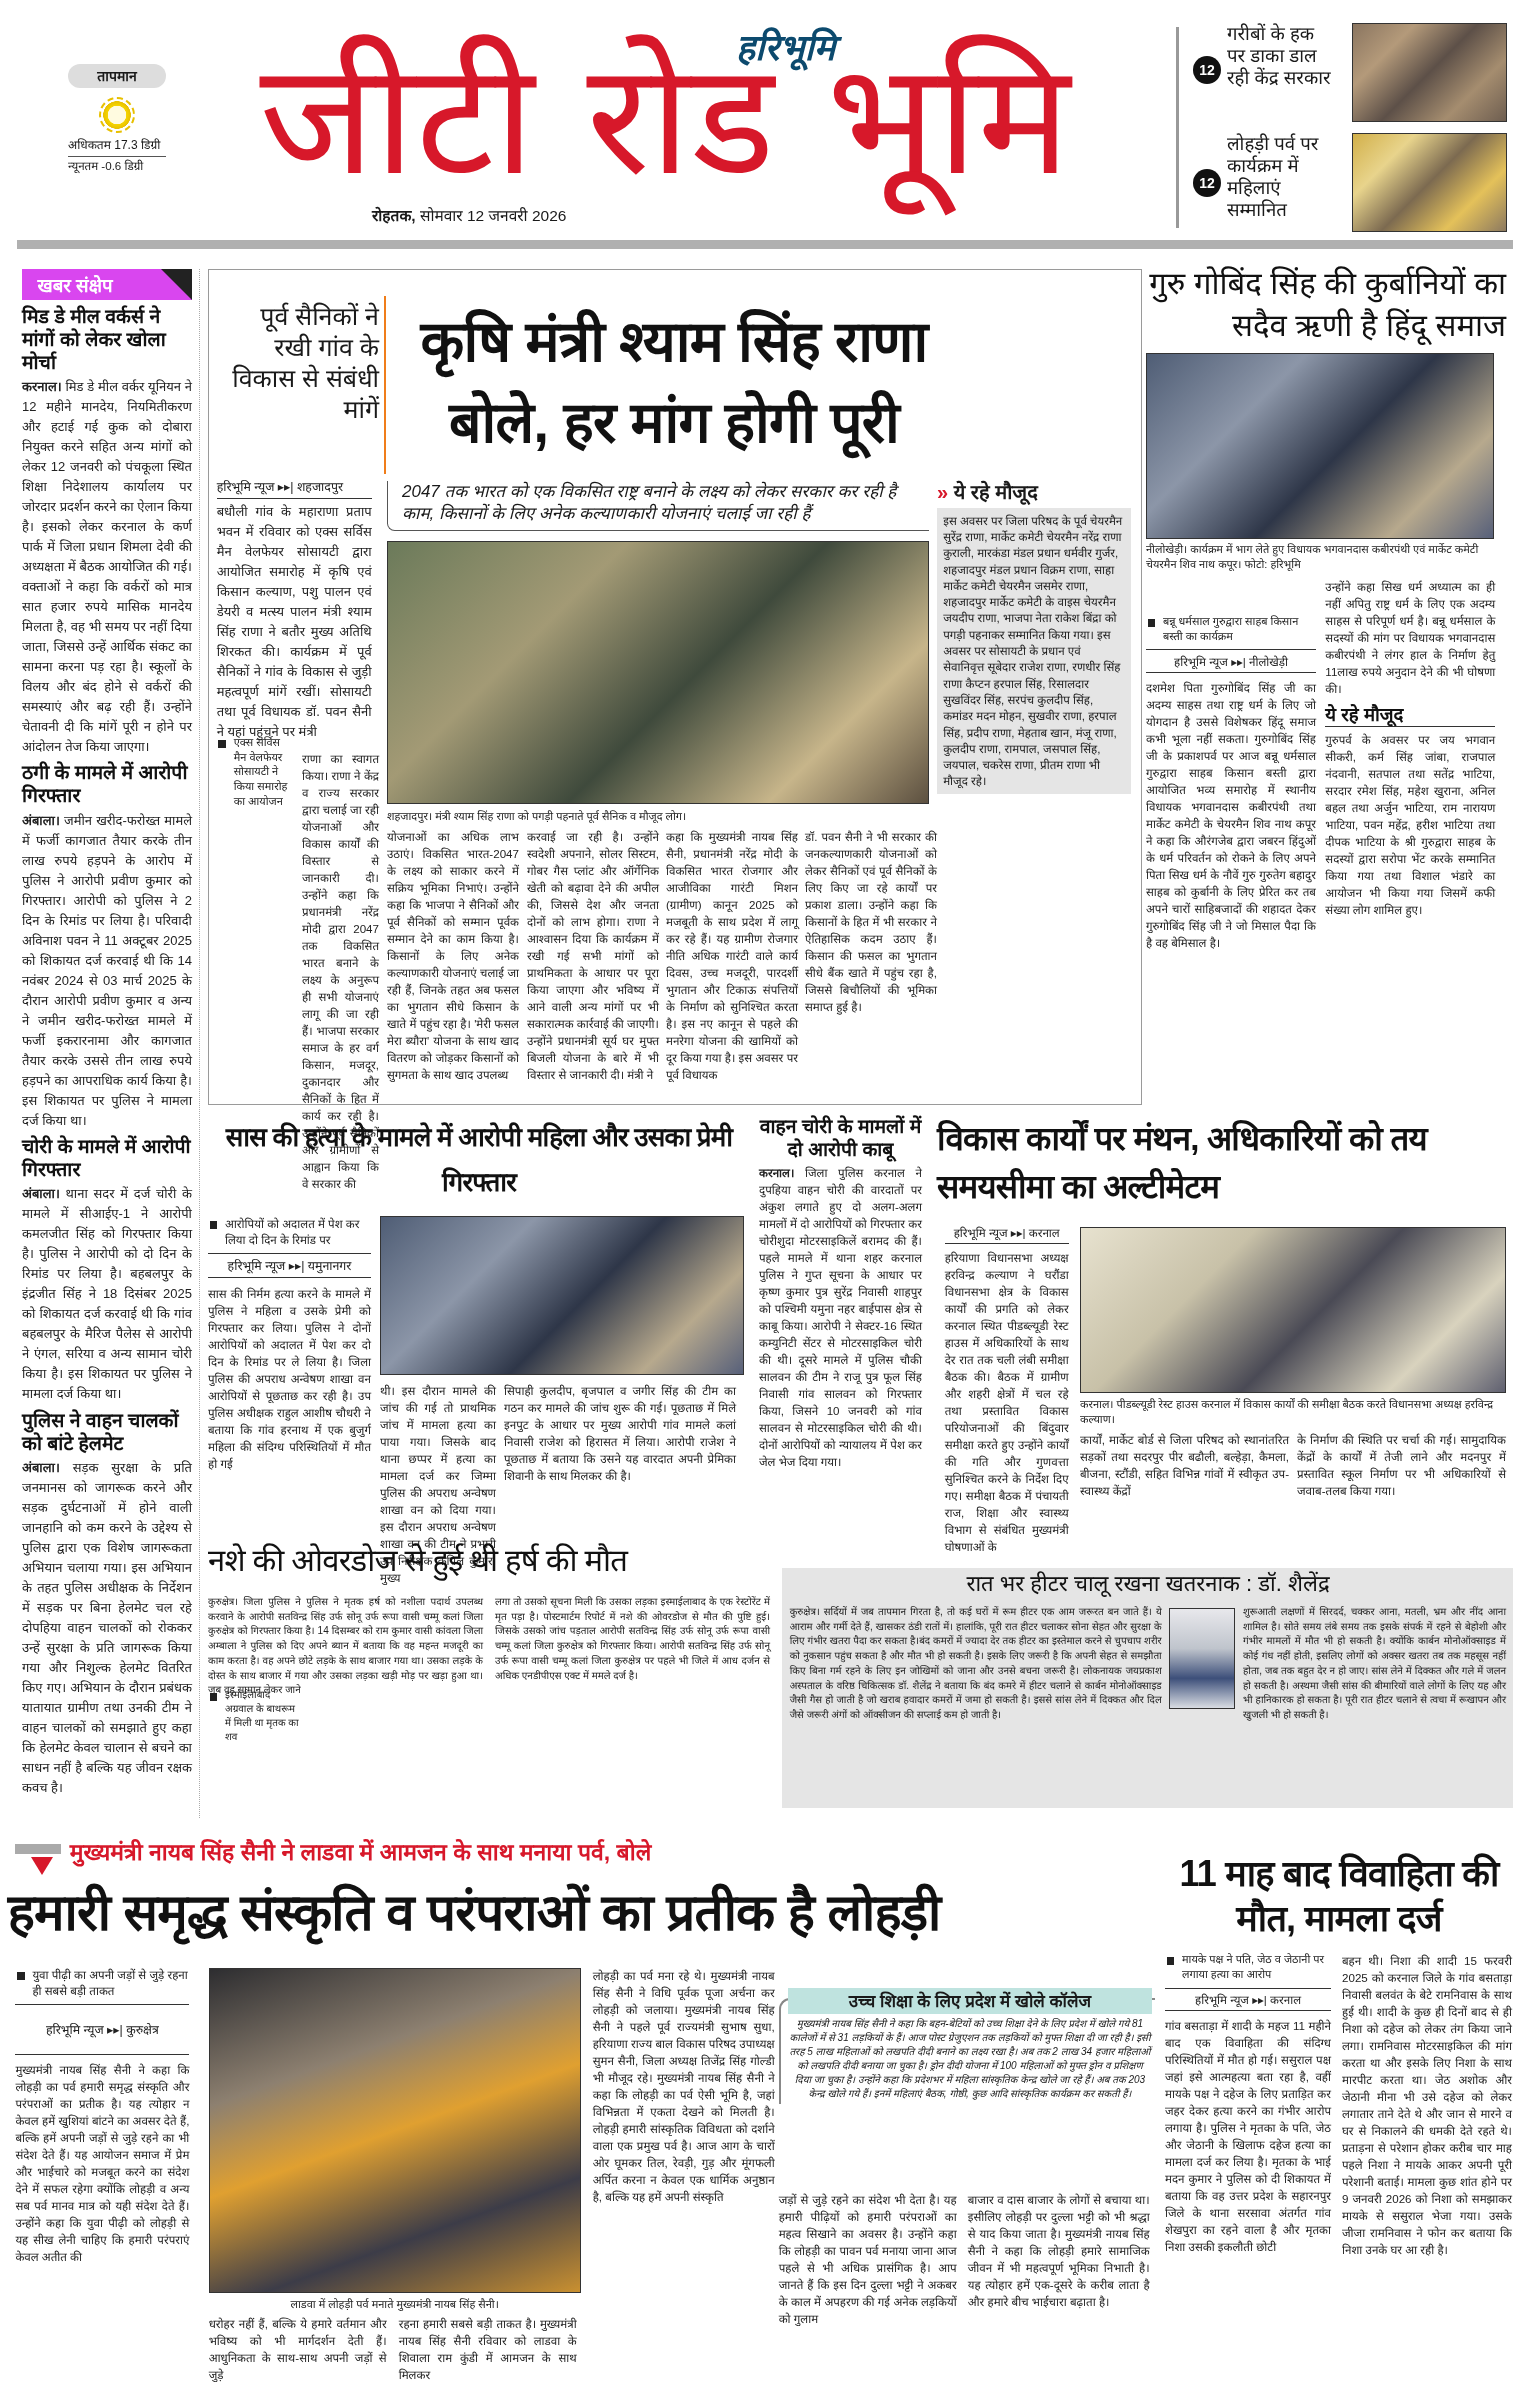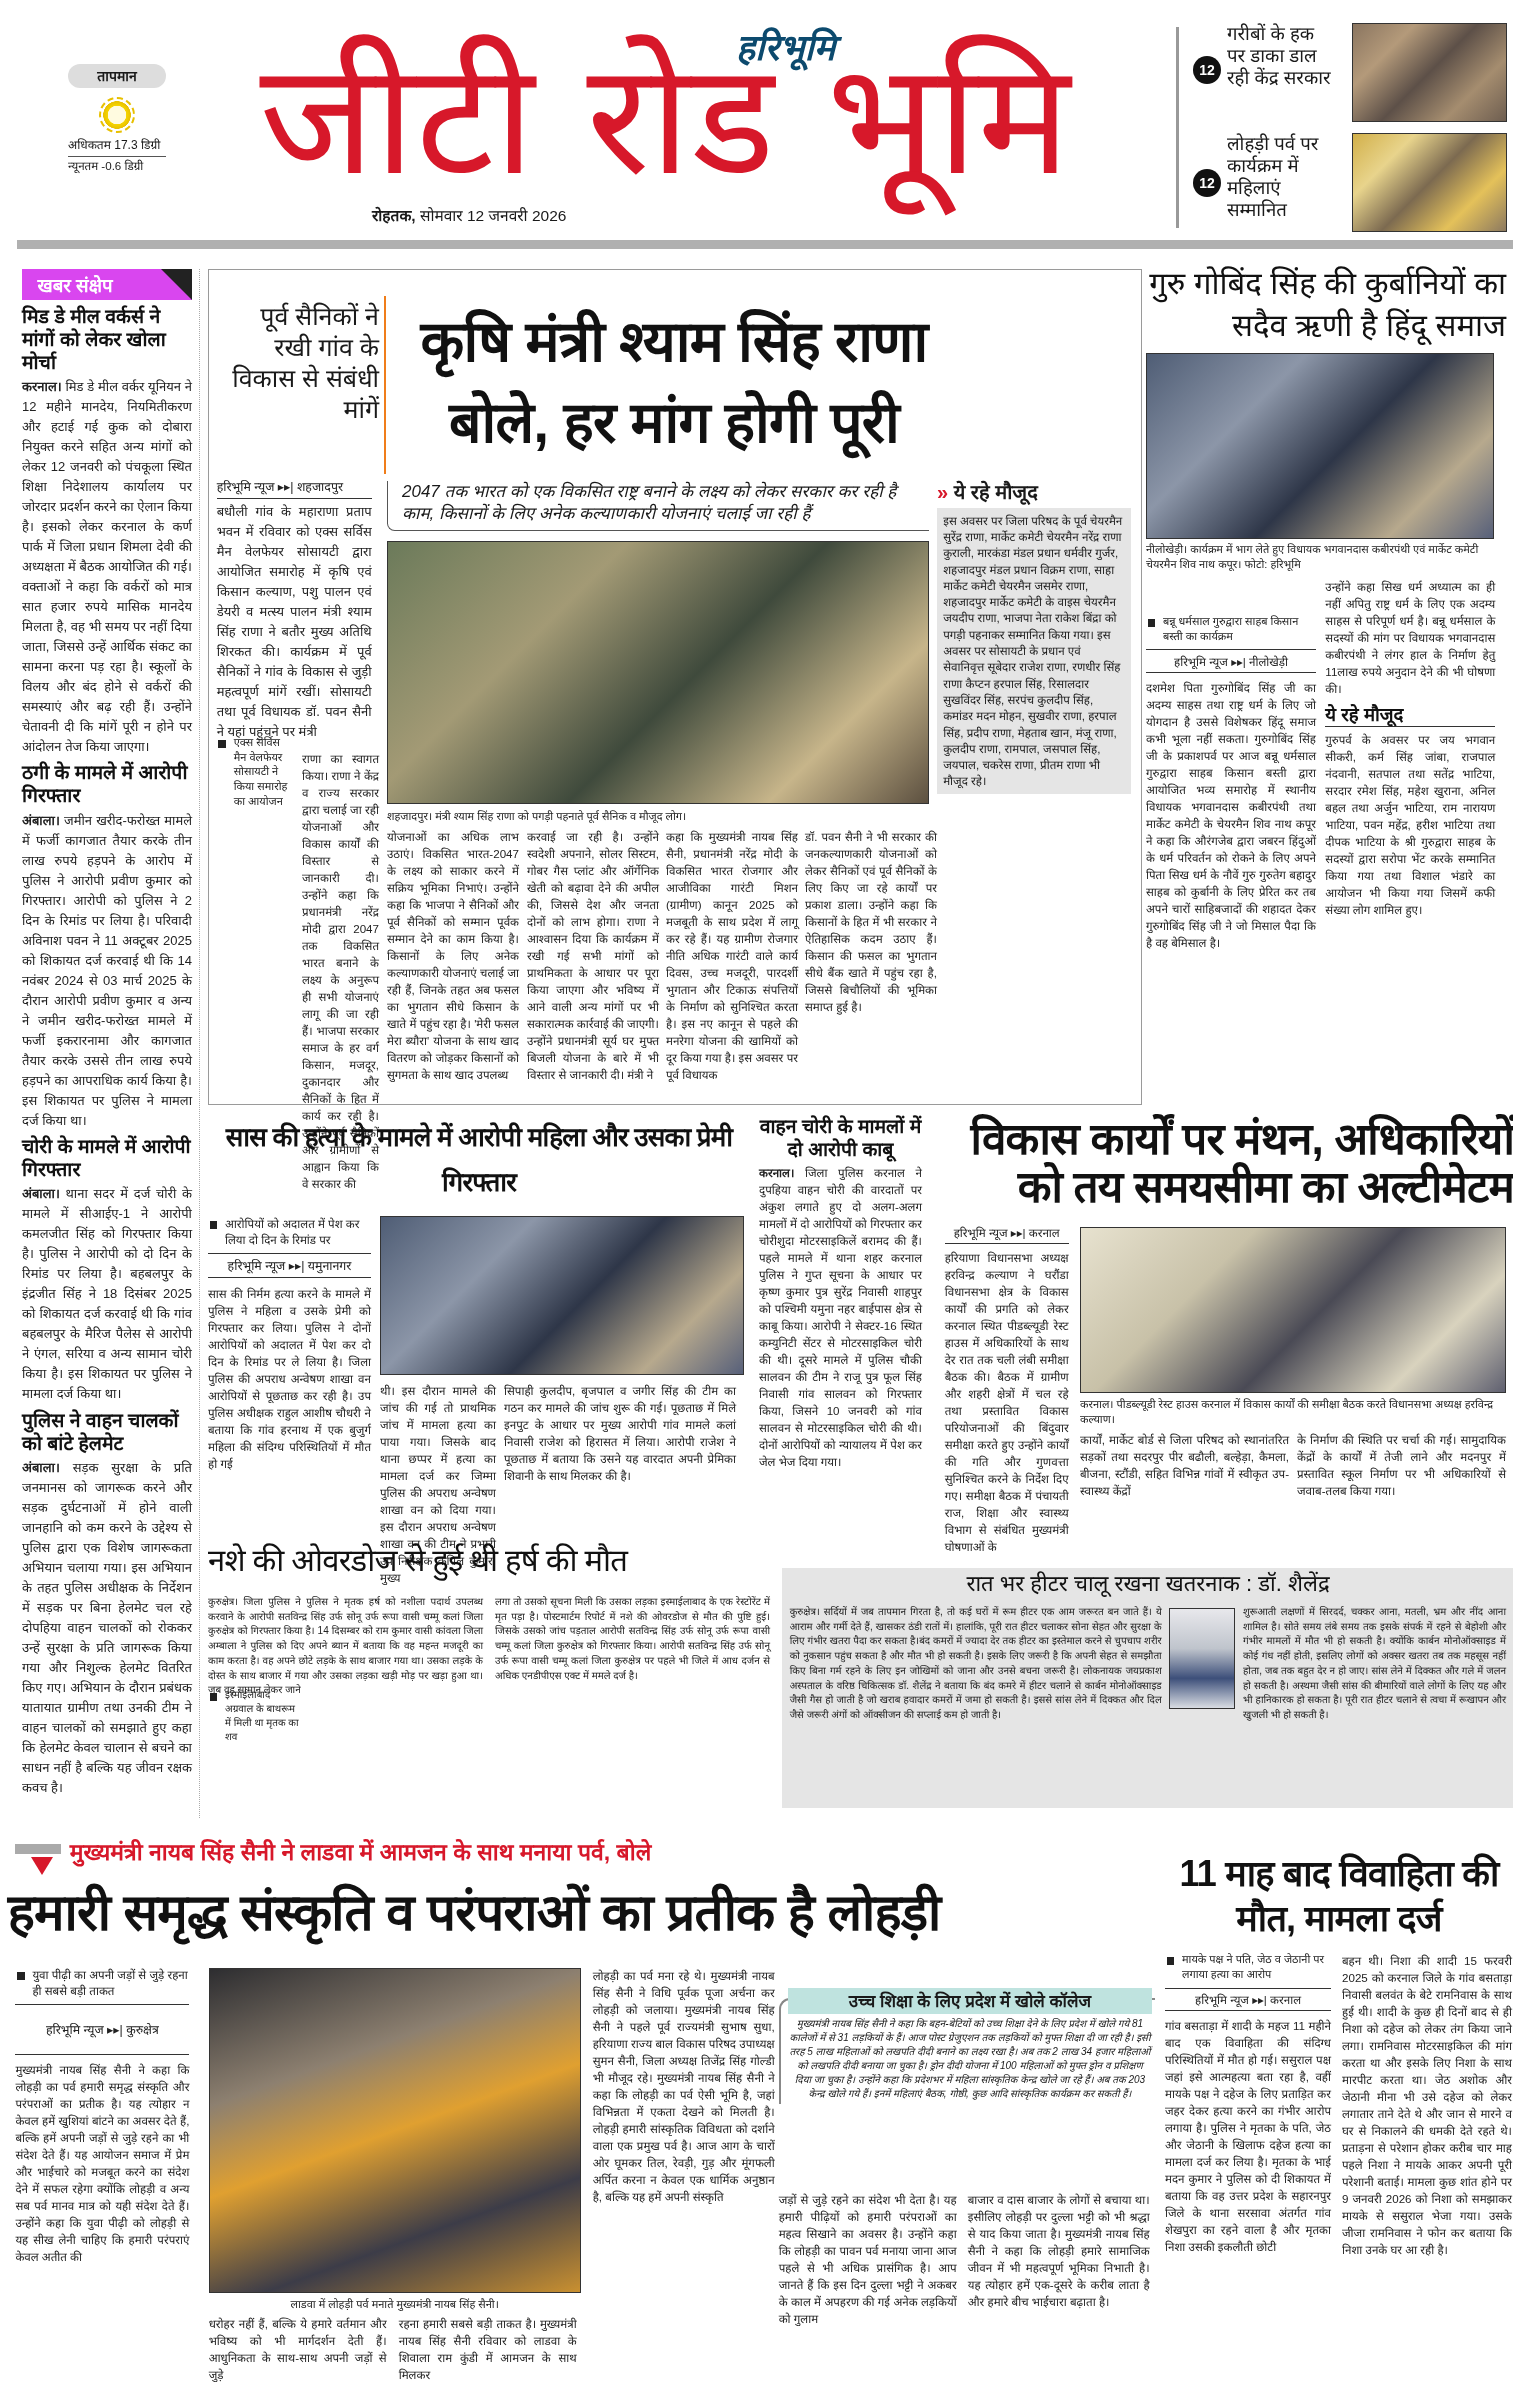--- a/index.html
+++ b/index.html
@@ -138,21 +138,21 @@
   <div class="abs txt" style="left:172px;top:267px;width:116px;font-size:11.6px;line-height:17px;">थी। इस दौरान मामले की जांच की गई तो प्राथमिक जांच में मामला हत्या का पाया गया। जिसके बाद थाना छप्पर में हत्या का मामला दर्ज कर जिम्मा पुलिस की अपराध अन्वेषण शाखा वन को दिया गया। इस दौरान अपराध अन्वेषण शाखा वन की टीम ने प्रभारी उप निरीक्षक कपिल कुमार, मुख्य</div>
   <div class="abs txt" style="left:296px;top:267px;width:232px;font-size:11.6px;line-height:17px;">सिपाही कुलदीप, बृजपाल व जगीर सिंह की टीम का गठन कर मामले की जांच शुरू की गई। पूछताछ में मिले इनपुट के आधार पर मुख्य आरोपी गांव मामले कलां निवासी राजेश को हिरासत में लिया। आरोपी राजेश ने पूछताछ में बताया कि उसने यह वारदात अपनी प्रेमिका शिवानी के साथ मिलकर की है।</div>
 </div>
 
 <div class="abs" style="left:759px;top:1115px;width:163px;">
   <div class="sec-head" style="font-size:19.4px;line-height:23px;text-align:center;">वाहन चोरी के मामलों में दो आरोपी काबू</div>
   <div class="txt" style="font-size:11.6px;line-height:17px;margin-top:3.1px;"><b>करनाल।</b> <span>जिला पुलिस करनाल ने दुपहिया वाहन चोरी की वारदातों पर अंकुश लगाते हुए दो अलग-अलग मामलों में दो आरोपियों को गिरफ्तार कर चोरीशुदा मोटरसाइकिलें बरामद की हैं। पहले मामले में थाना शहर करनाल पुलिस ने गुप्त सूचना के आधार पर कृष्ण कुमार पुत्र सुरेंद्र निवासी शाहपुर को पश्चिमी यमुना नहर बाईपास क्षेत्र से काबू किया। आरोपी ने सेक्टर-16 स्थित कम्युनिटी सेंटर से मोटरसाइकिल चोरी की थी। दूसरे मामले में पुलिस चौकी सालवन की टीम ने राजू पुत्र फूल सिंह निवासी गांव सालवन को गिरफ्तार किया, जिसने 10 जनवरी को गांव सालवन से मोटरसाइकिल चोरी की थी। दोनों आरोपियों को न्यायालय में पेश कर जेल भेज दिया गया।</span></div>
 </div>
 
 <div class="abs" style="left:937px;top:1115px;width:577px;height:387px;">
-  <div class="hl-big" style="font-size:44px;line-height:48px;text-align:right;">विकास कार्यों पर मंथन, अधिकारियों को तय समयसीमा का अल्टीमेटम</div>
+  <div class="hl-big" style="font-size:33px;line-height:48px;text-align:left;">विकास कार्यों पर मंथन, अधिकारियों को तय समयसीमा का अल्टीमेटम</div>
   <div class="abs" style="left:7.7px;top:110px;width:124px;">
     <div class="byline" style="font-size:11.6px;border-bottom:1.5px solid #333;padding-bottom:3.1px;margin-bottom:4.6px;">हरिभूमि न्यूज ▸▸| करनाल</div>
     <div class="txt" style="font-size:11.6px;line-height:17px;">हरियाणा विधानसभा अध्यक्ष हरविन्द्र कल्याण ने घरौंडा विधानसभा क्षेत्र के विकास कार्यों की प्रगति को लेकर करनाल स्थित पीडब्ल्यूडी रेस्ट हाउस में अधिकारियों के साथ देर रात तक चली लंबी समीक्षा बैठक की। बैठक में ग्रामीण और शहरी क्षेत्रों में चल रहे तथा प्रस्तावित विकास परियोजनाओं की बिंदुवार समीक्षा करते हुए उन्होंने कार्यों की गति और गुणवत्ता सुनिश्चित करने के निर्देश दिए गए। समीक्षा बैठक में पंचायती राज, शिक्षा और स्वास्थ्य विभाग से संबंधित मुख्यमंत्री घोषणाओं के</div>
   </div>
   <div class="abs photo office" style="left:143px;top:112px;width:426px;height:166px;"></div>
   <div class="abs caption" style="left:143px;top:282px;width:426px;">करनाल। पीडब्ल्यूडी रेस्ट हाउस करनाल में विकास कार्यों की समीक्षा बैठक करते विधानसभा अध्यक्ष हरविन्द्र कल्याण।</div>
   <div class="abs txt" style="left:143px;top:316px;width:209px;font-size:11.6px;line-height:17px;">कार्यों, मार्केट बोर्ड से जिला परिषद को स्थानांतरित सड़कों तथा सदरपुर पीर बढौली, बल्हेड़ा, कैमला, बीजना, स्टौंडी, सहित विभिन्न गांवों में स्वीकृत उप-स्वास्थ्य केंद्रों</div>
   <div class="abs txt" style="left:360px;top:316px;width:209px;font-size:11.6px;line-height:17px;">के निर्माण की स्थिति पर चर्चा की गई। सामुदायिक केंद्रों के कार्यों में तेजी लाने और मदनपुर में प्रस्तावित स्कूल निर्माण पर भी अधिकारियों से जवाब-तलब किया गया।</div>
 </div>
 

